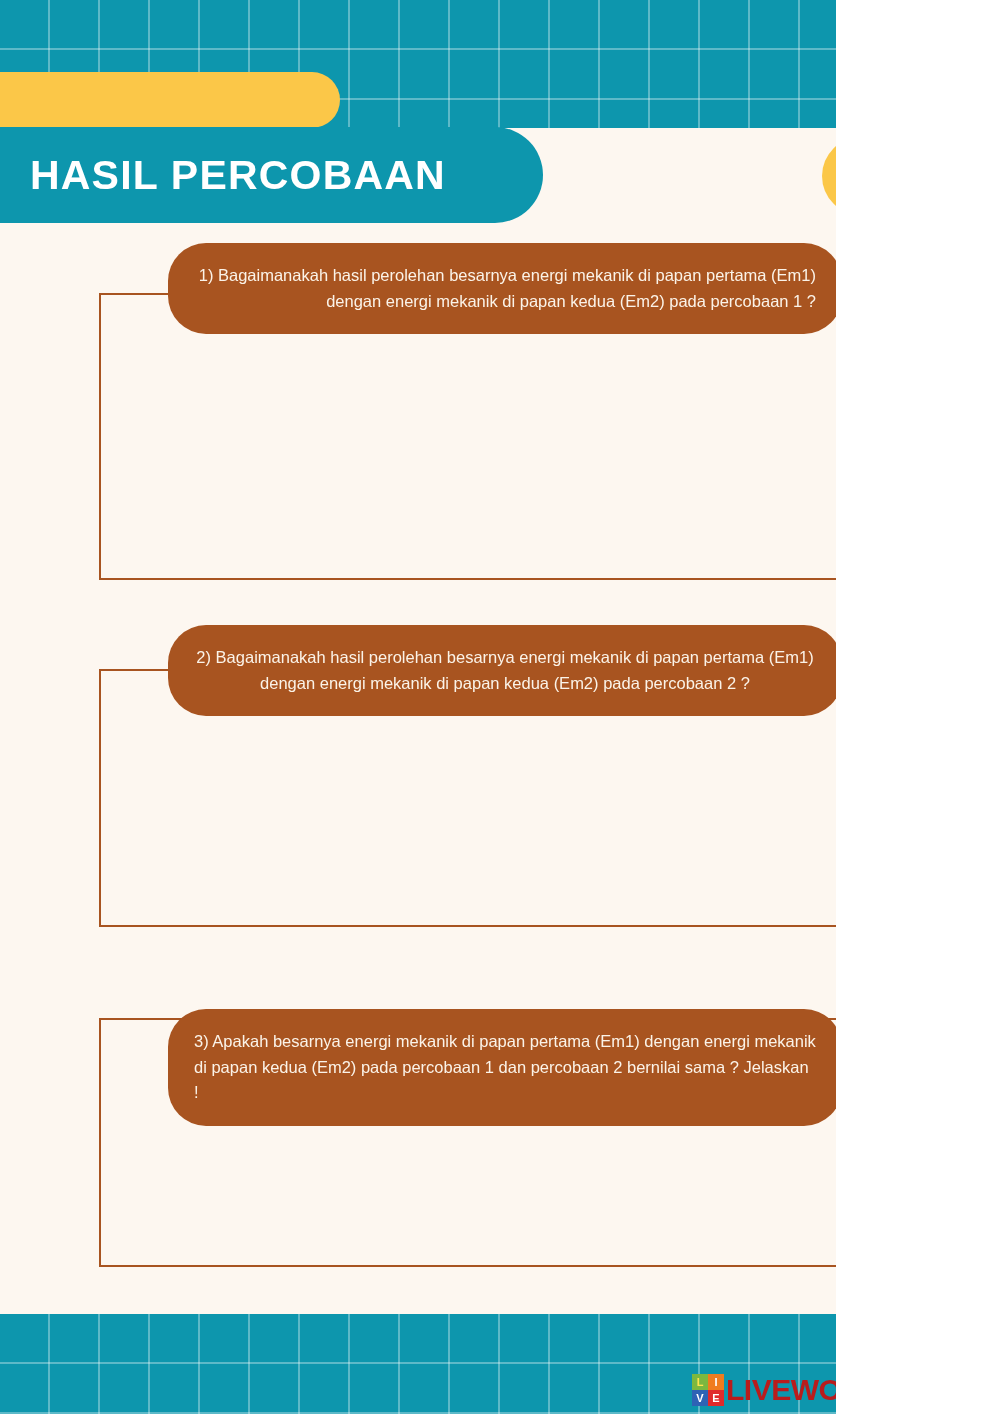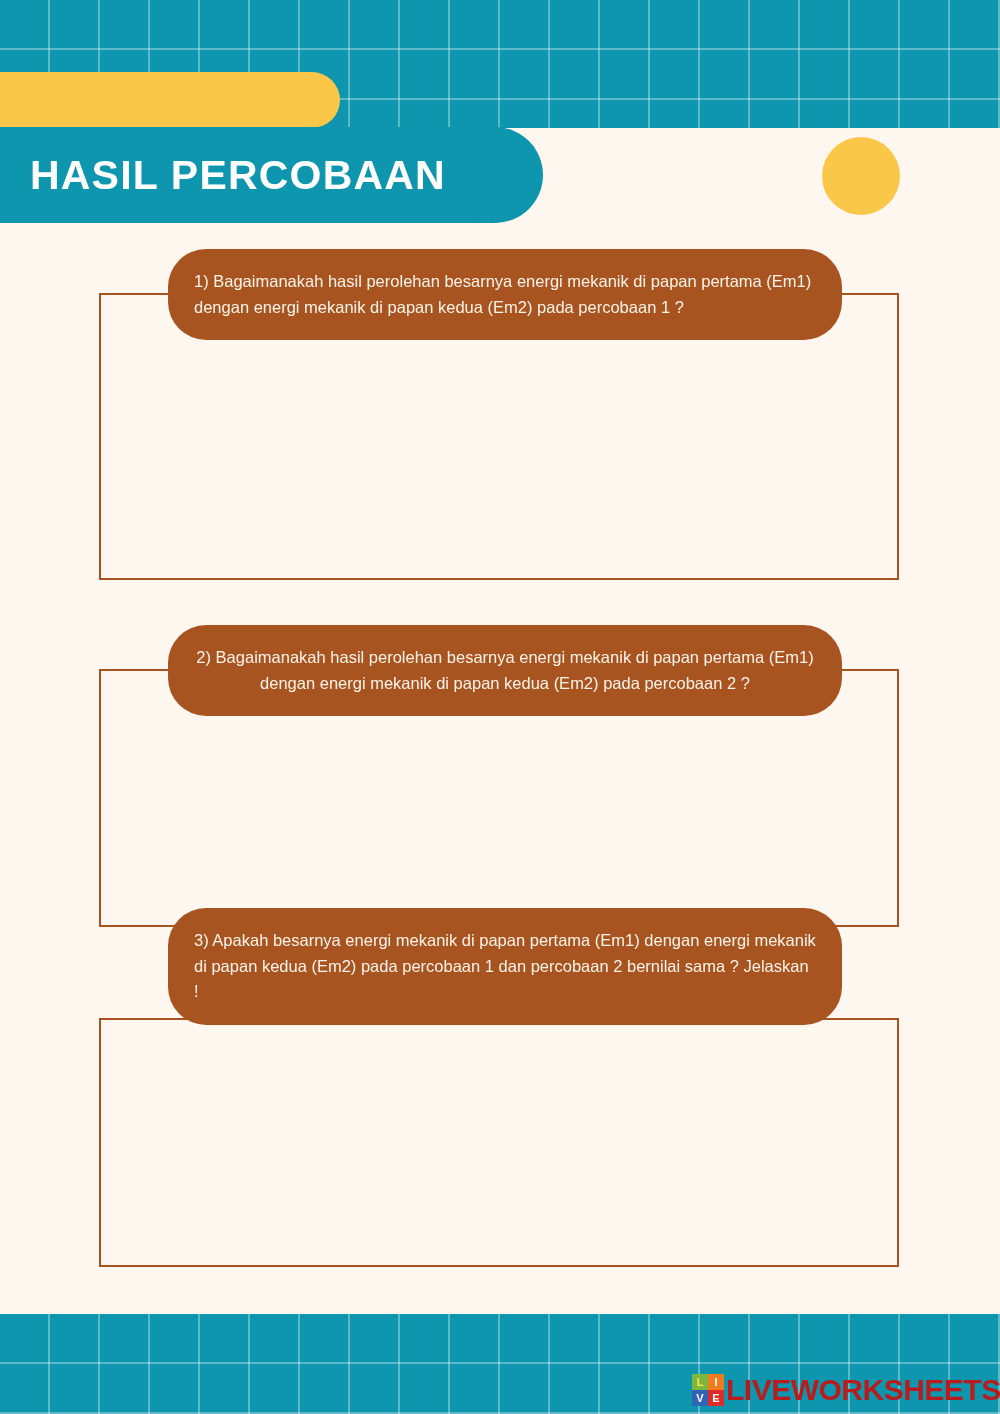--- a/index.html
+++ b/index.html
@@ -6,21 +6,21 @@
 
   html, body {
     width: 1000px;
     height: 1414px;
     overflow: hidden;
     font-family: "Liberation Sans", sans-serif;
   }
 
   #page {
     position: relative;
-    width: 1000px;
+    width: 836px;
     height: 1414px;
     background: #FDF7F0;
     overflow: hidden;
   }
 
   
   .grid-band {
     position: absolute;
     left: 0;
     width: 1000px;
@@ -93,27 +93,27 @@
     padding: 20px 26px;
     color: #FBF3E8;
     font-size: 16.5px;
     line-height: 1.55;
     z-index: 3;
   }
   .question-card.centered { text-align: center; margin-top: 17px; }
 
   
   .q1 .answer-box    { top: 293px; height: 287px; }
-  .q1 .question-card { top: 249px; }
+  .q1 .question-card { top: 243px; text-align: right; }
   
   .q2 .answer-box    { top: 669px; height: 258px; }
   .q2 .question-card { top: 608px; }
   
   .q3 .answer-box    { top: 1018px; height: 249px; }
-  .q3 .question-card { top: 908px; }
+  .q3 .question-card { top: 1009px; }
 
   
   .lw-logo {
     position: absolute;
     left: 692px;
     top: 1374px;
     display: flex;
     align-items: center;
     z-index: 5;
   }

